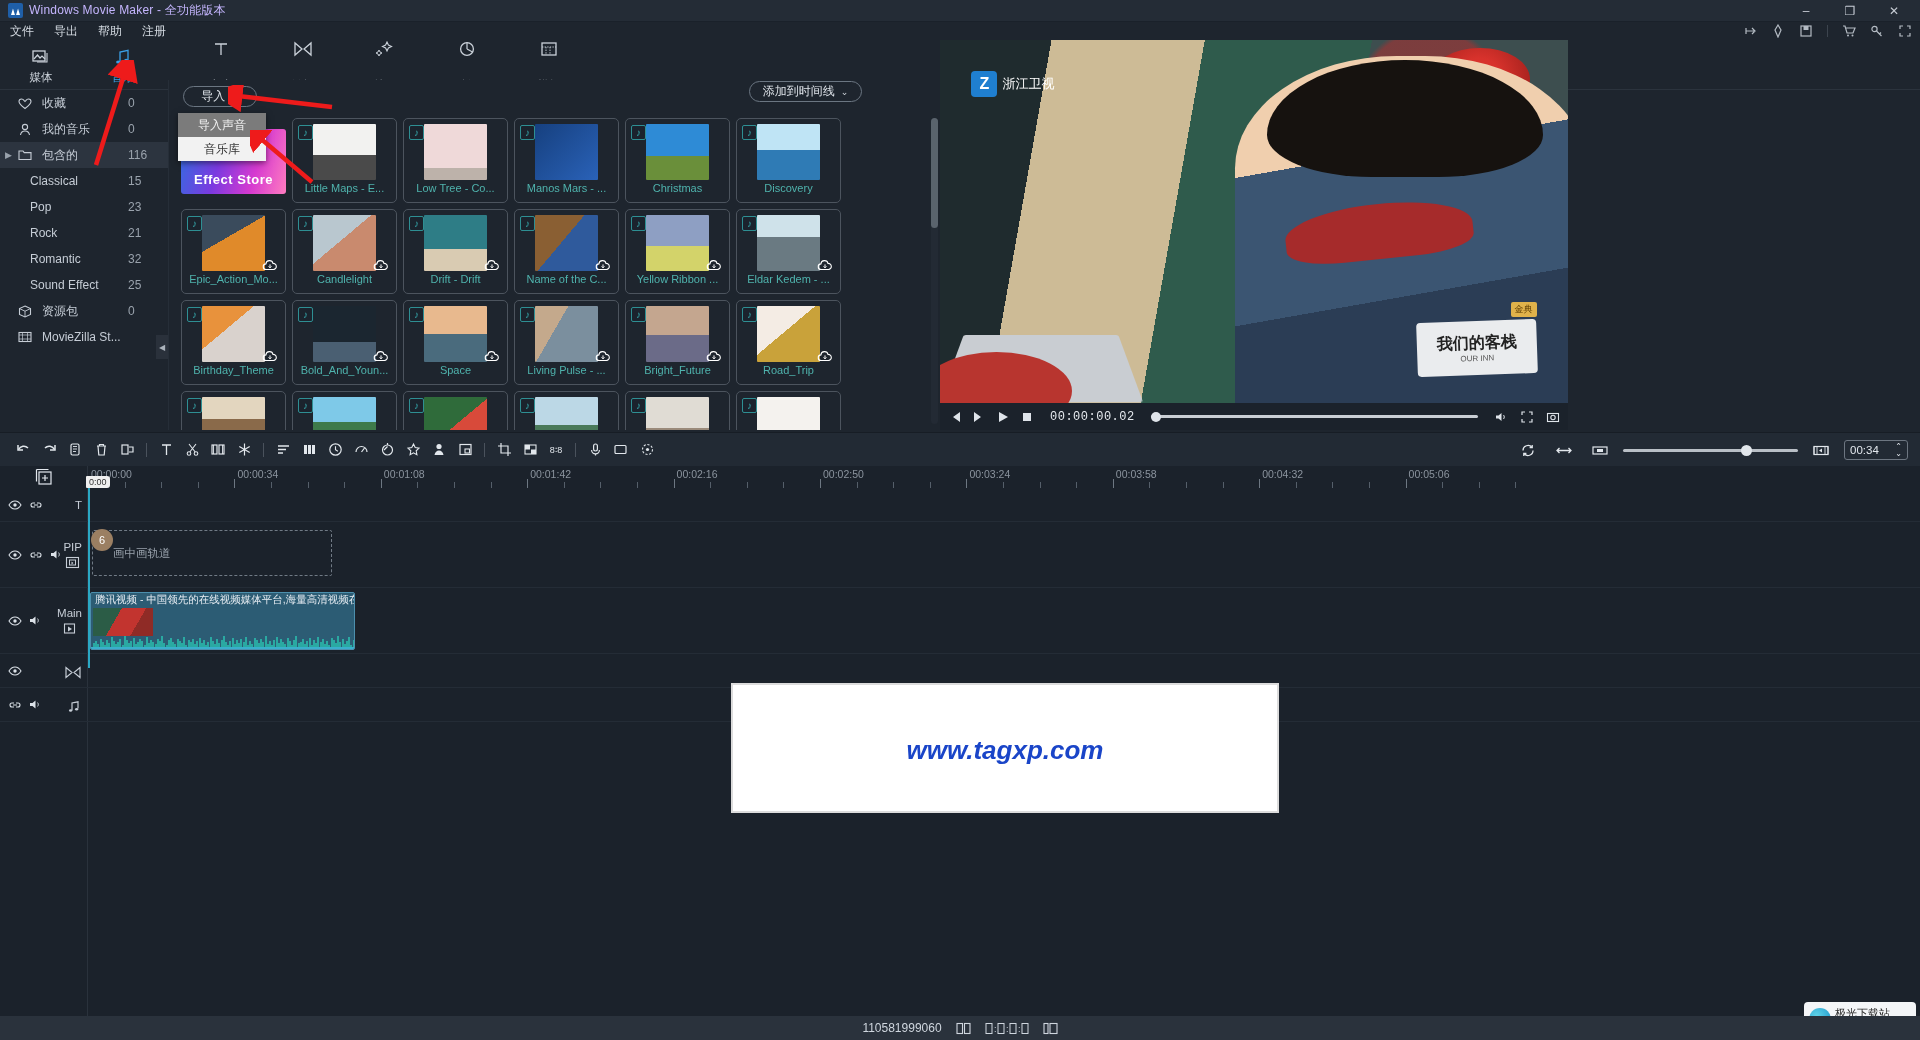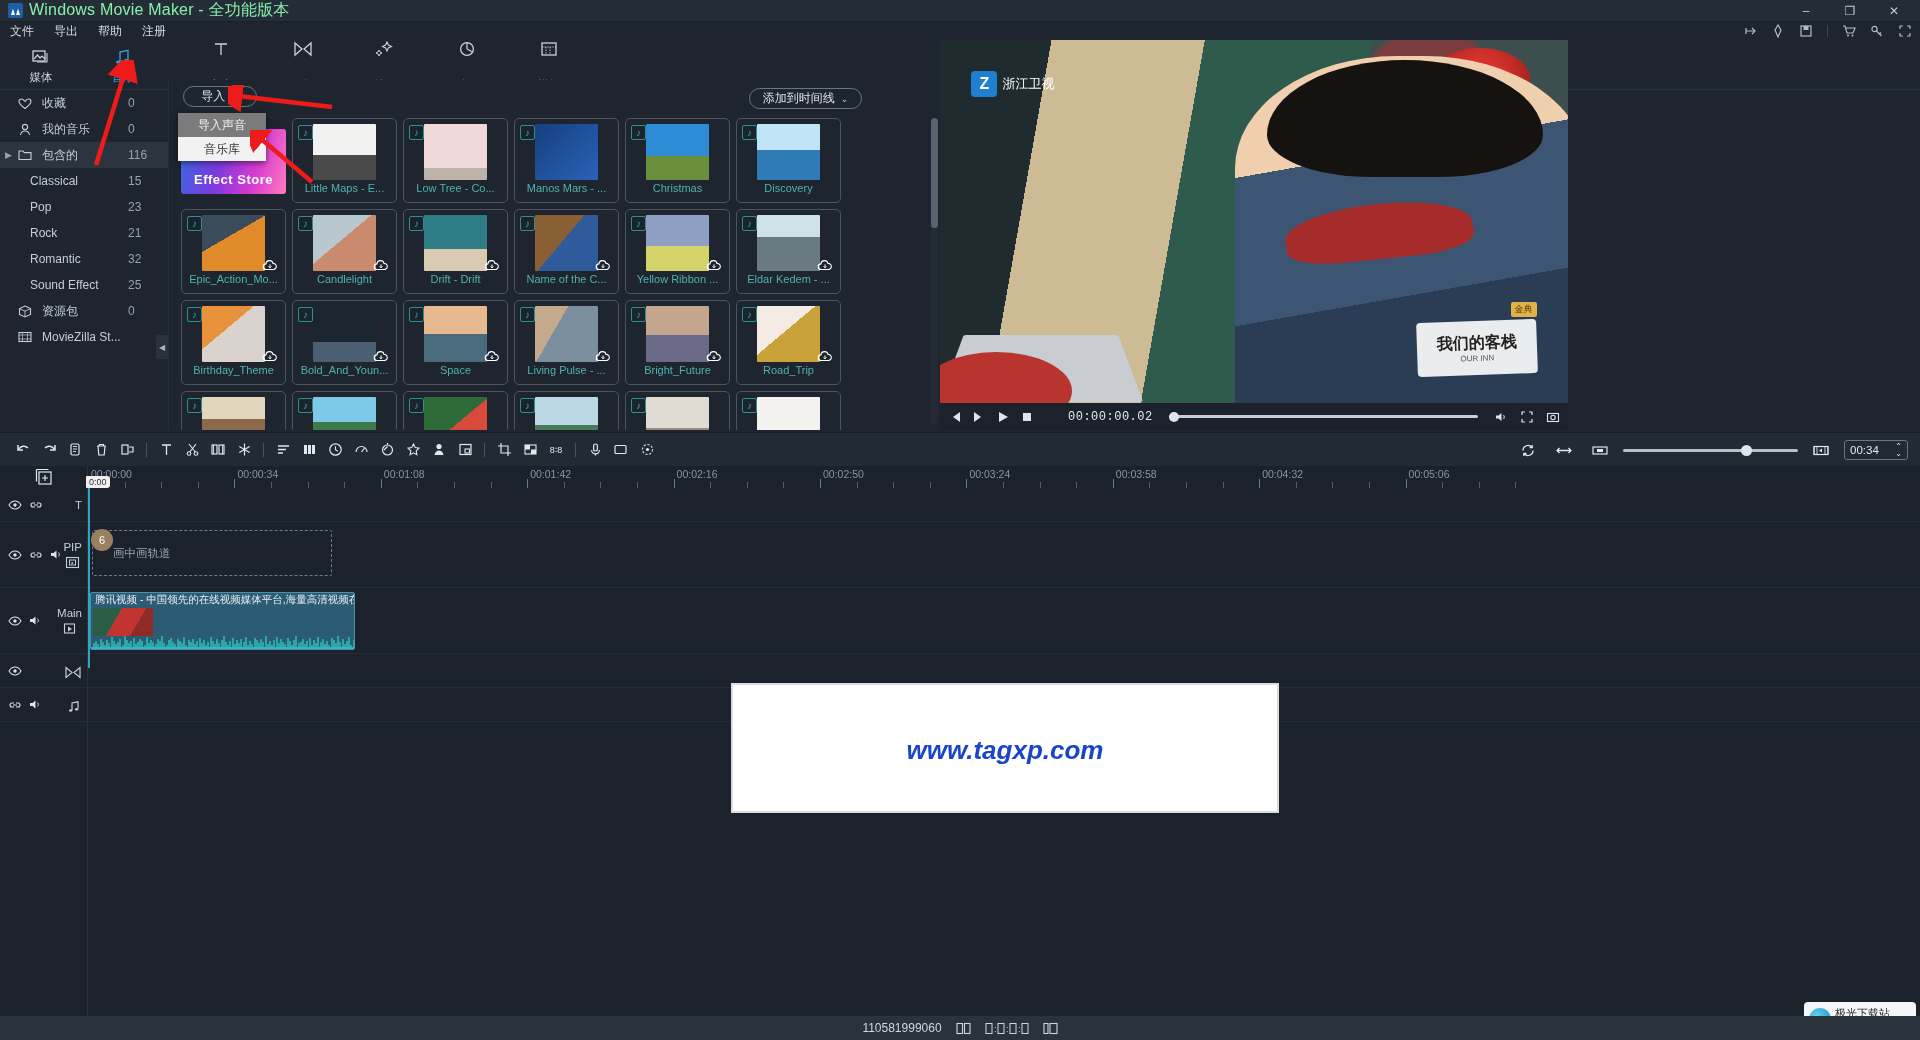--- a/index.html
+++ b/index.html
@@ -7,21 +7,21 @@
     font-family:"Liberation Sans","DejaVu Sans",sans-serif; }
   .app { position:relative; width:1920px; height:1040px; background:#1e252e; color:#cfd6de; }
 
   
   .titlebar { height:22px; background:#242c36; display:flex; align-items:center; padding:0 4px;
      border-bottom:1px solid #1a212a; }
   .tb-logo { width:15px; height:15px; margin:0 6px 0 4px; background:#1f5fa8; border-radius:2px;
      position:relative; }
   .tb-logo:after{ content:""; position:absolute; inset:3px; background:#ffffff;
      clip-path:polygon(0% 100%,22% 28%,44% 100%,56% 100%,78% 28%,100% 100%); }
-  .tb-title { font-size:16px; color:#86efac; letter-spacing:.2px; }
+  .tb-title { font-size:12px; color:#c4b5fd; letter-spacing:.2px; }
   .tb-spacer { flex:1; }
   .tb-btn { width:44px; height:21px; display:flex; align-items:center; justify-content:center;
      color:#c6ccd4; font-size:12px; }
 
   
   .menubar { height:18px; background:#1e252e; display:flex; align-items:center; padding:0 10px;
      gap:20px; position:relative; }
   .menubar .mi { font-size:12px; color:#d3d9e0; }
   .menu-right { position:absolute; right:8px; top:0; height:18px; display:flex; align-items:center; gap:14px; }
   .menu-right .gi { width:14px; height:14px; opacity:.85; }
@@ -55,21 +55,21 @@
      color:#aab2bb; font-size:8px; }
 
   
   .browser { position:absolute; left:168px; top:80px; width:772px; height:350px; background:#1e252e;
      border-left:1px solid #262e38; }
   .br-toolbar { height:32px; display:flex; align-items:center; padding:0 14px; position:relative; }
   .pill { height:21px; border:1px solid #6b7682; border-radius:11px; display:flex; align-items:center;
      justify-content:center; gap:6px; font-size:12px; color:#dfe4ea; padding:0 12px; background:transparent; }
   .pill.import { width:74px; }
   .pill.addtl { width:113px; }
-  .br-toolbar .right { position:absolute; right:78px; top:8px; }
+  .br-toolbar .right { position:absolute; right:78px; top:1px; }
   .caret { font-size:9px; opacity:.9; }
 
   .grid { position:absolute; left:0; top:32px; width:772px; height:318px; overflow:hidden;
      padding:6px 0 0 12px; }
   .grid-inner { display:flex; flex-wrap:wrap; gap:6px 6px; width:770px; }
   .card { width:105px; height:85px; border:1px solid #4c545e; border-radius:5px;
      display:flex; flex-direction:column; align-items:center; padding-top:5px; position:relative;
      background:transparent; }
   .card .thumb { width:63px; height:56px; border-radius:1px; overflow:hidden; position:relative; }
   .card .name { font-size:11px; color:#4fb3ad; margin-top:2px; max-width:100px; white-space:nowrap;
@@ -129,21 +129,21 @@
       align-items:center; justify-content:center; color:#222; font-size:16px; font-weight:bold;
       transform:rotate(-2deg); }
   .pv-showlogo .sub { font-size:8px; font-weight:normal; color:#555; }
   .pv-badge { position:absolute; right:5%; bottom:29%; background:#e0b24a; color:#5a3a00;
       font-size:9px; padding:1px 4px; border-radius:2px; }
 
   .pv-controls { position:absolute; left:940px; top:403px; width:628px; height:27px;
       background:#1b222b; display:flex; align-items:center; padding:0 8px; gap:10px; }
   .pc-ic { color:#dfe4ea; display:flex; align-items:center; }
   .pc-time { font-size:12px; color:#e6eaef; font-family:"Liberation Mono","DejaVu Sans Mono",monospace;
-      letter-spacing:.5px; margin-left:24px; }
+      letter-spacing:.5px; margin-left:6px; }
   .pc-bar { flex:1; height:3px; background:#c9ced4; border-radius:2px; position:relative; margin:0 6px; }
   .pc-bar .knob { position:absolute; left:0; top:-3.5px; width:10px; height:10px; background:#dfe4ea;
       border-radius:50%; }
   .pc-right { display:flex; gap:12px; align-items:center; }
 
   
   .tl-toolbar { position:absolute; left:0; top:432px; width:1920px; height:34px; background:#222a34;
       border-top:1px solid #171d25; display:flex; align-items:center; padding-left:10px; gap:0px; }
   .ti { width:26px; height:26px; display:flex; align-items:center; justify-content:center; color:#e2e7ec; }
   .tdiv { width:1px; height:14px; background:#4a525c; margin:0 6px; }

